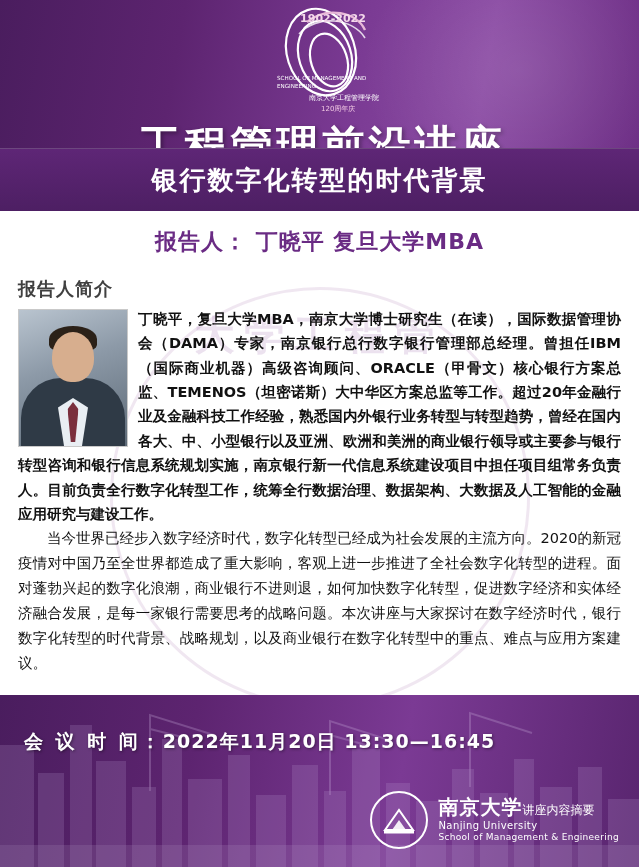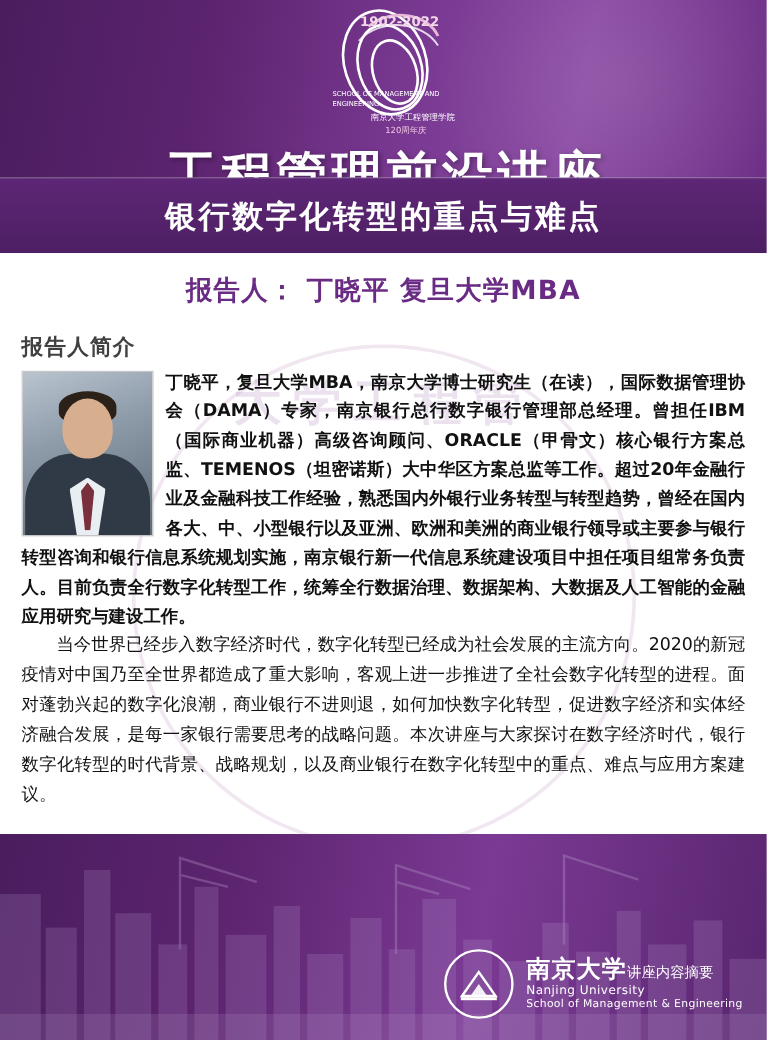--- a/index.html
+++ b/index.html
@@ -314,21 +314,21 @@
         <text x="8" y="80" fill="#ffffff" font-size="5.6" font-family="DejaVu Sans, sans-serif">SCHOOL OF MANAGEMENT AND</text>
         <text x="8" y="88" fill="#ffffff" font-size="5.6" font-family="DejaVu Sans, sans-serif">ENGINEERING</text>
         <text x="40" y="100" fill="#ffffff" font-size="7" font-family="DejaVu Sans, sans-serif">南京大学工程管理学院</text>
         <text x="52" y="111" fill="#f0c7e2" font-size="7" font-family="DejaVu Sans, sans-serif">120周年庆</text>
       </svg>
     </div>
     <div class="header-title">工程管理前沿讲座</div>
   </div>
 
   <div class="subtitle-bar">
-    <div class="subtitle-text">银行数字化转型的重点与难点</div>
+    <div class="subtitle-text">银行数字化转型的时代背景</div>
   </div>
 
   <div class="speaker-line">
     <div class="speaker-text">报告人： 丁晓平   复旦大学MBA</div>
   </div>
 
   <div class="body-area">
 
     <div class="watermark">大学工程管</div>
 
@@ -378,20 +378,23 @@
         <path d="M330 100 L330 26 L392 46"></path>
         <path d="M330 40 L366 50"></path>
         <path d="M470 92 L470 18 L532 38"></path>
       </g>
       <g fill="#d9c6e8" opacity="0.25">
         <polygon points="0,150 639,150 639,172 0,172"></polygon>
       </g>
     </svg>
 
     <div class="footer-content">
+      <div class="footer-line">
+        <span class="label">会 议 时 间：</span><span>2022年11月20日   13:30—16:45</span>
+      </div>
     </div>
 
     <div class="nju-logo">
       <div class="nju-mark">
         <svg width="40" height="40" viewBox="0 0 40 40">
           <path d="M6 30 L20 10 L34 30 Z" fill="none" stroke="#ffffff" stroke-width="2"></path>
           <path d="M13 30 L20 20 L27 30 Z" fill="#ffffff" opacity="0.9"></path>
           <rect x="5" y="31" width="30" height="2.5" fill="#ffffff"></rect>
         </svg>
       </div>

